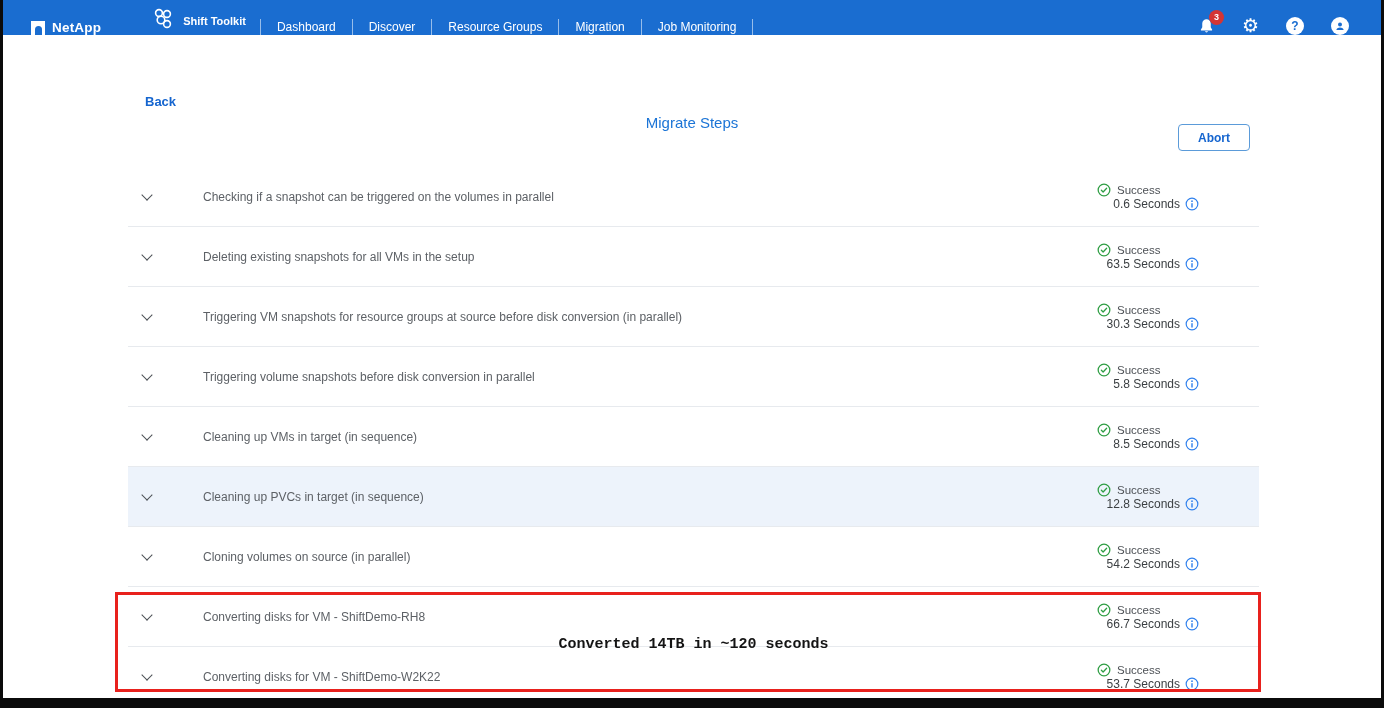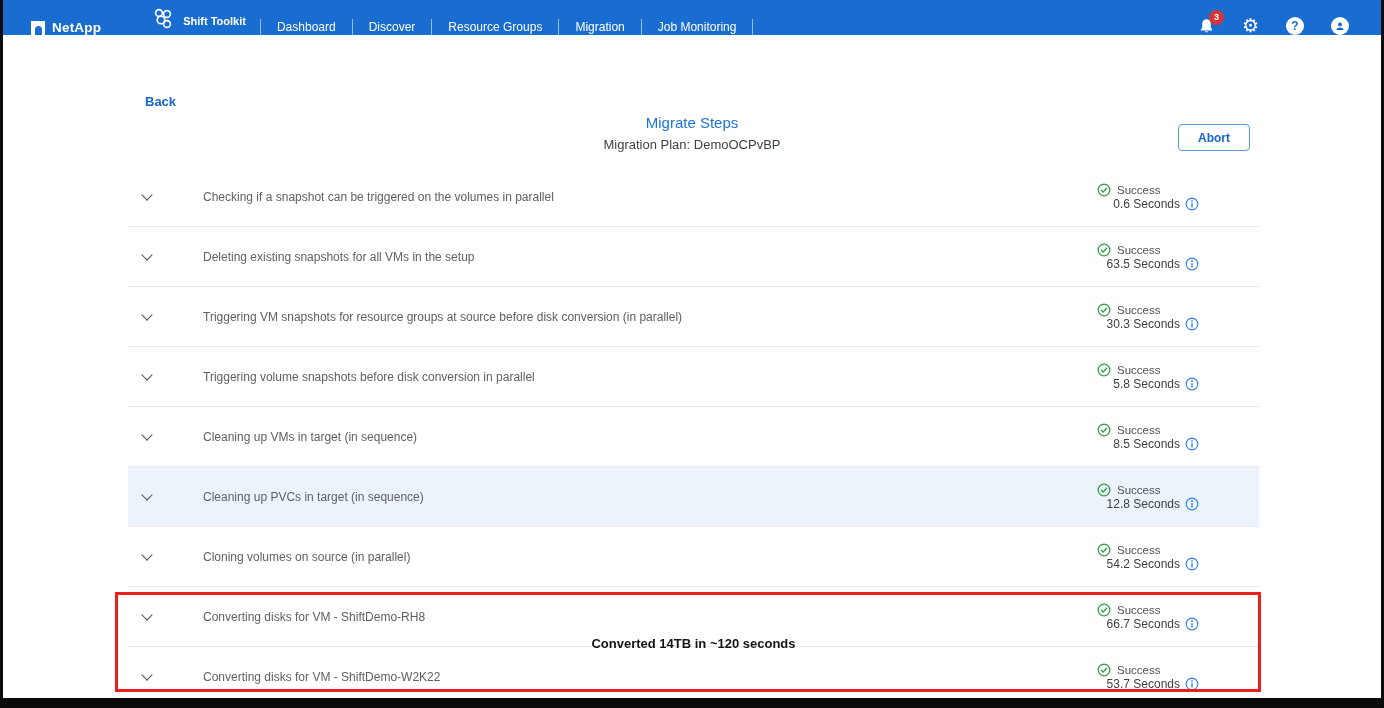--- a/index.html
+++ b/index.html
@@ -68,21 +68,21 @@
   .status-label { font-size:11.5px; color:#4d5156; }
   .duration { width:102px; display:flex; justify-content:flex-end; align-items:center; gap:5px; }
   .duration-label { font-size:12px; color:#3c4043; }
   
   .annotation-box {
     position:absolute; left:112px; top:592px; width:1146px; height:100px;
     border:3px solid #e8211d; pointer-events:none; z-index:5;
   }
   .annotation-text {
     position:absolute; top:636px; left:125px; width:1131px; text-align:center;
-    font-size:13px; font-weight:bold; color:#141414; z-index:6; pointer-events:none;
+    font-size:15px; font-weight:bold; color:#141414; z-index:6; pointer-events:none;font-family:Liberation Mono, monospace;
   }
   .bottom-bar { position:absolute; left:0; right:0; bottom:0; height:10px; background:#0b0b0b; }
 </style>
 </head>
 <body>
 
 <div class="screen">
 
   <header class="topnav">
     <div class="brand">
@@ -139,21 +139,20 @@
             <path d="M4.5 20c1.5-3.5 4.3-5 7.5-5s6 1.5 7.5 5z"></path>
           </svg>
         </span>
       </div>
     </div>
   </header>
 
   <a class="back-link">Back</a>
   <div class="title-block">
     <div class="page-title">Migrate Steps</div>
-    <div class="page-subtitle">Migration Plan: DemoOCPvBP</div>
   </div>
   <button class="abort-btn">Abort</button>
 
   <div class="steps">
 
       <div class="step-row">
         <span class="chevron-box">
           <span class="chevron"></span>
         </span>
         <span class="step-label">Checking if a snapshot can be triggered on the volumes in parallel</span>

